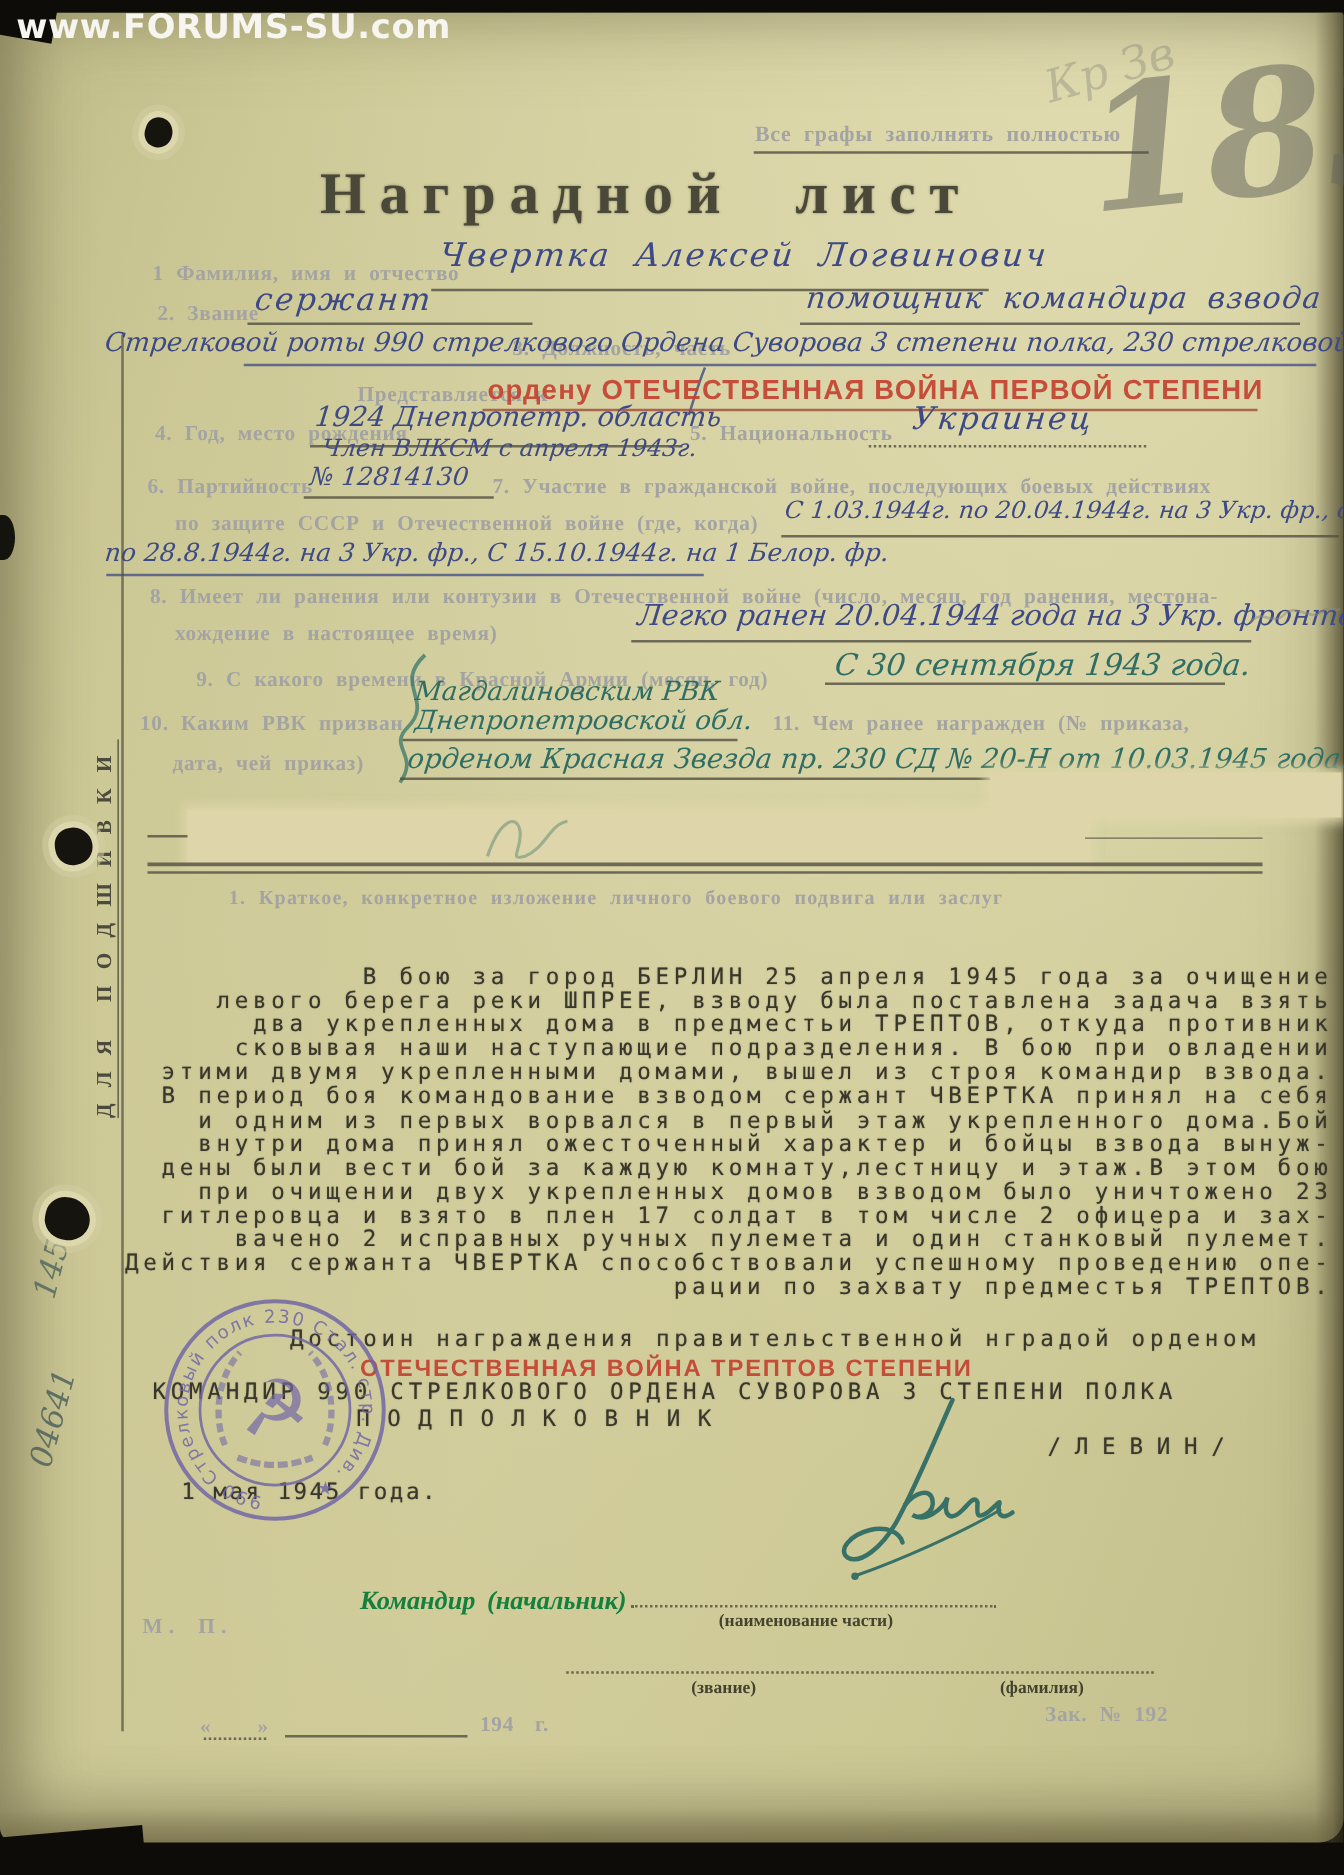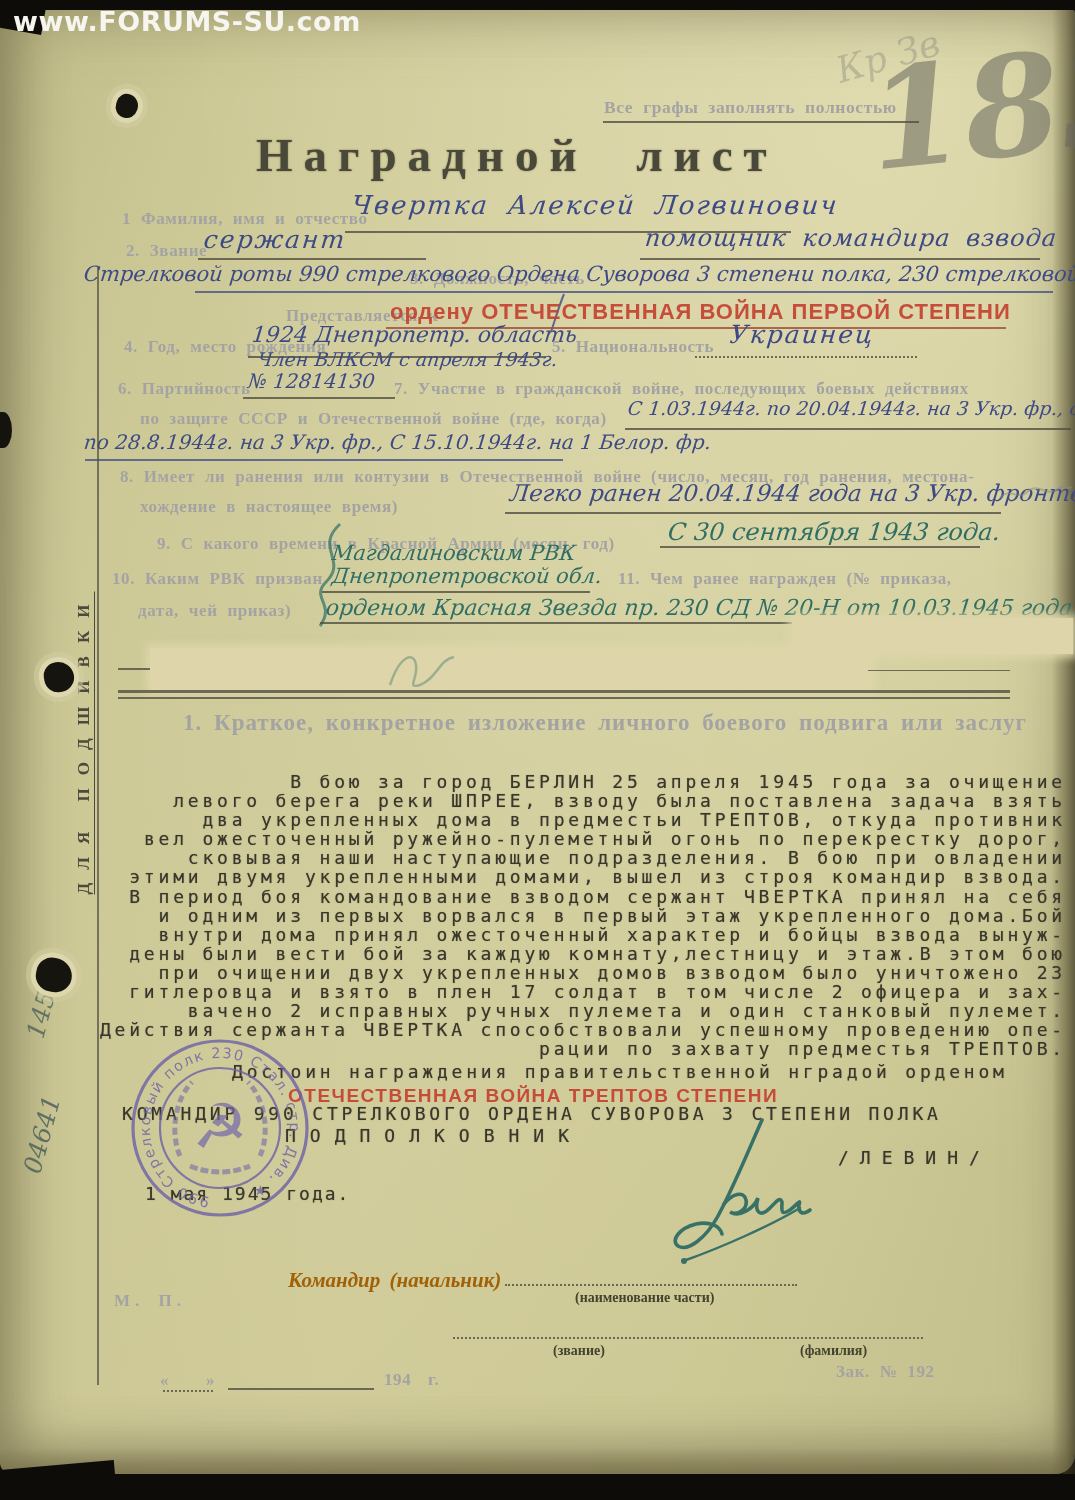--- a/index.html
+++ b/index.html
@@ -123,26 +123,25 @@
   <div class="abs patch" style="left:792px;top:618px;width:281px;height:36px;"></div>
   <div class="abs patch" style="left:150px;top:648px;width:722px;height:42px;"></div>
   <svg class="abs" style="left:380px;top:645px;" width="90" height="48" viewBox="0 0 90 48">
     <path d="M 10,40 C 20,10 34,6 36,20 C 38,34 26,44 40,40 C 56,34 60,14 74,12" stroke="#4e7f6d" stroke-width="2.5" fill="none" opacity=".45"></path>
   </svg>
   <div class="abs rule" style="left:118px;top:668px;width:32px;height:2.2px;"></div>
   <div class="abs rule" style="left:868px;top:670px;width:142px;height:1.4px;"></div>
   <div class="abs rule" style="left:118px;top:690px;width:892px;height:3px;"></div>
   <div class="abs rule" style="left:118px;top:696.5px;width:892px;height:2.2px;"></div>
 
-  <div class="abs lbl" style="left:183px;top:710px;font-size:23px;letter-spacing:1px;">1. Краткое, конкретное изложение личного боевого подвига или заслуг</div>
+  <div class="abs lbl" style="left:183px;top:710px;font-size:16px;letter-spacing:1px;">1. Краткое, конкретное изложение личного боевого подвига или заслуг</div>
   <div class="abs mono" style="left:86px;top:772px;width:980px;">
       <div class="feat-line">В бою за город БЕРЛИН 25 апреля 1945 года за очищение</div>
       <div class="feat-line">левого берега реки ШПРЕЕ, взводу была поставлена задача взять</div>
       <div class="feat-line">два укрепленных дома в предместьи ТРЕПТОВ, откуда противник</div>
-      <div class="feat-line">вел ожесточенный ружейно-пулеметный огонь по перекрестку дорог,</div>
       <div class="feat-line">сковывая наши наступающие подразделения. В бою при овладении</div>
       <div class="feat-line">этими двумя укрепленными домами, вышел из строя командир взвода.</div>
       <div class="feat-line">В период боя командование взводом сержант ЧВЕРТКА принял на себя</div>
       <div class="feat-line">и одним из первых ворвался в первый этаж укрепленного дома.Бой</div>
       <div class="feat-line">внутри дома принял ожесточенный характер и бойцы взвода вынуж-</div>
       <div class="feat-line">дены были вести бой за каждую комнату,лестницу и этаж.В этом бою</div>
       <div class="feat-line">при очищении двух укрепленных домов взводом было уничтожено 23</div>
       <div class="feat-line">гитлеровца и взято в плен 17 солдат в том числе 2 офицера и зах-</div>
       <div class="feat-line">вачено 2 исправных ручных пулемета и один станковый пулемет.</div>
       <div class="feat-line">Действия сержанта ЧВЕРТКА способствовали успешному проведению опе-</div>
@@ -171,21 +170,21 @@
 
   <svg class="abs" style="left:640px;top:1108px;" width="200" height="160" viewBox="0 0 200 160">
     <g stroke="#2c6a63" stroke-width="3.6" fill="none" stroke-linecap="round" opacity=".92">
       <path d="M 122,12 C 112,34 96,74 78,108 C 66,130 48,144 38,138 C 30,132 40,120 56,116 C 70,113 80,118 82,126"></path>
       <path d="M 84,96 C 92,86 104,82 106,92 C 108,102 96,108 90,104 C 100,110 114,100 118,90 C 114,104 120,110 130,100 C 136,94 140,88 142,94 C 142,102 140,108 150,102 C 158,96 161,90 159,97 C 158,104 162,108 170,102"></path>
       <path d="M 160,100 C 130,118 80,140 46,152" stroke-width="2.4"></path>
       <circle cx="44" cy="153" r="3" fill="#2c6a63" stroke="none"></circle>
     </g>
   </svg>
 
-  <div class="abs" style="left:288px;top:1268px;font-family:'Liberation Serif',serif;font-style:italic;font-weight:bold;font-size:21px;color:#a16207;word-spacing:4px;">Командир (начальник)</div>
+  <div class="abs" style="left:288px;top:1268px;font-family:'Liberation Serif',serif;font-style:italic;font-weight:bold;font-size:21px;color:#15803d;word-spacing:4px;">Командир (начальник)</div>
   <div class="abs dotted" style="left:505px;top:1284px;width:292px;height:0;"></div>
   <div class="abs caption" style="left:575px;top:1290px;">(наименование части)</div>
   <div class="abs lbl" style="left:114px;top:1292px;letter-spacing:5px;">М. П.</div>
   <div class="abs dotted" style="left:453px;top:1337px;width:470px;height:0;"></div>
   <div class="abs caption" style="left:553px;top:1343px;">(звание)</div>
   <div class="abs caption" style="left:800px;top:1343px;">(фамилия)</div>
   <div class="abs lbl" style="left:160px;top:1372px;">«</div>
   <div class="abs dotted" style="left:163px;top:1390px;width:50px;height:0;"></div>
   <div class="abs lbl" style="left:206px;top:1372px;">»</div>
   <div class="abs rule" style="left:228px;top:1388px;width:146px;height:1.8px;"></div>

